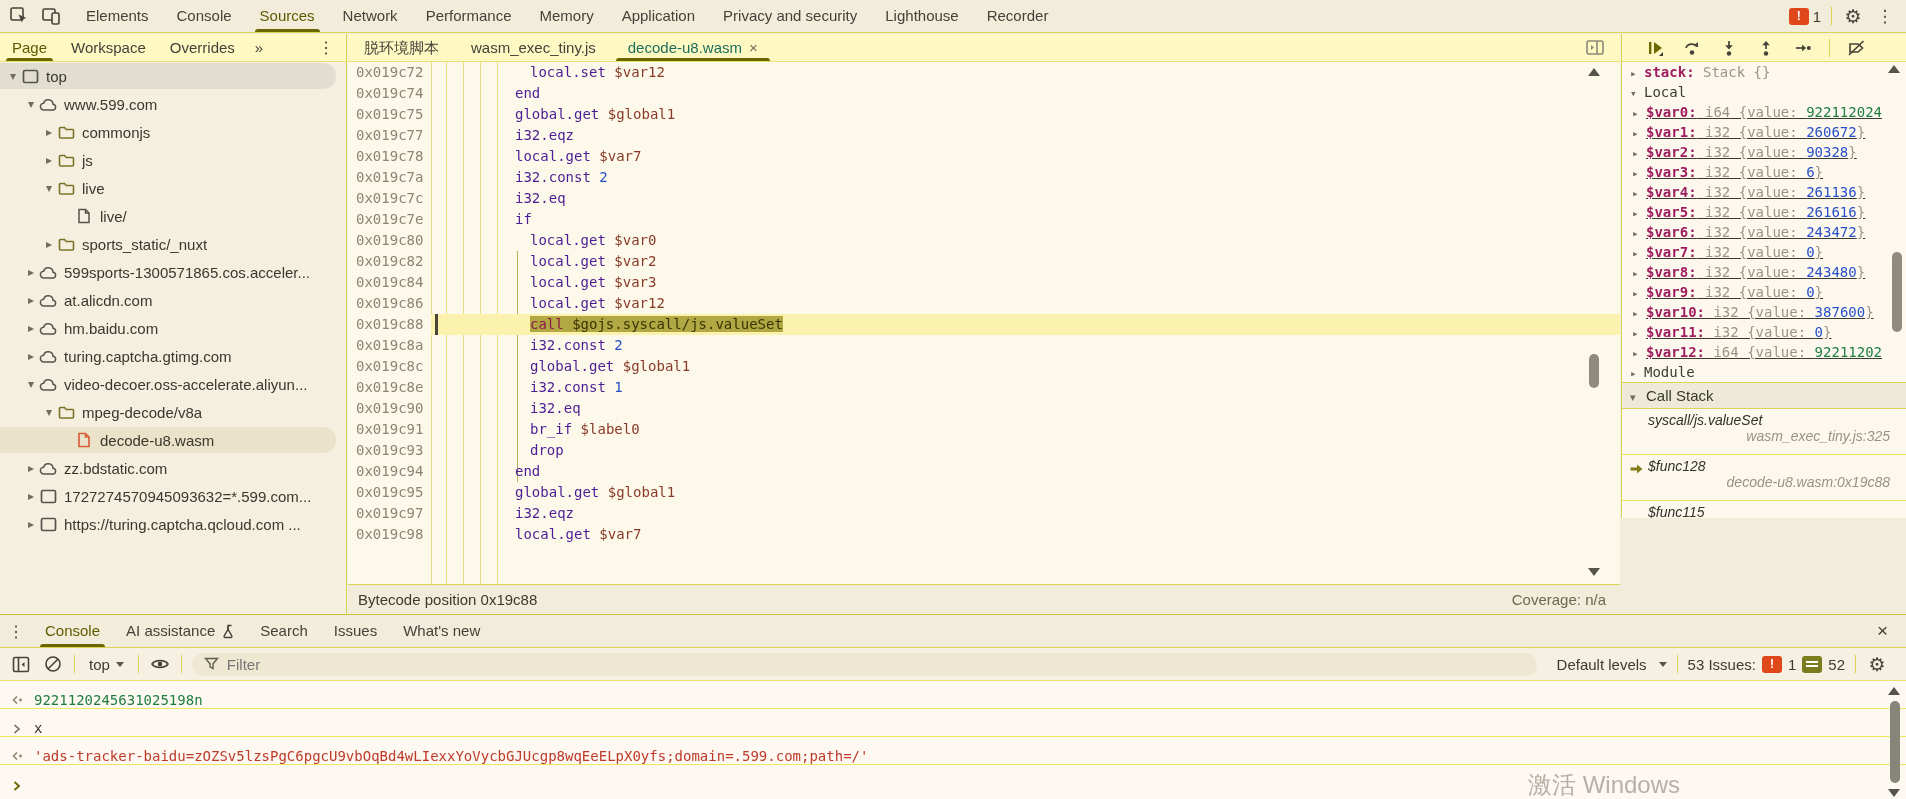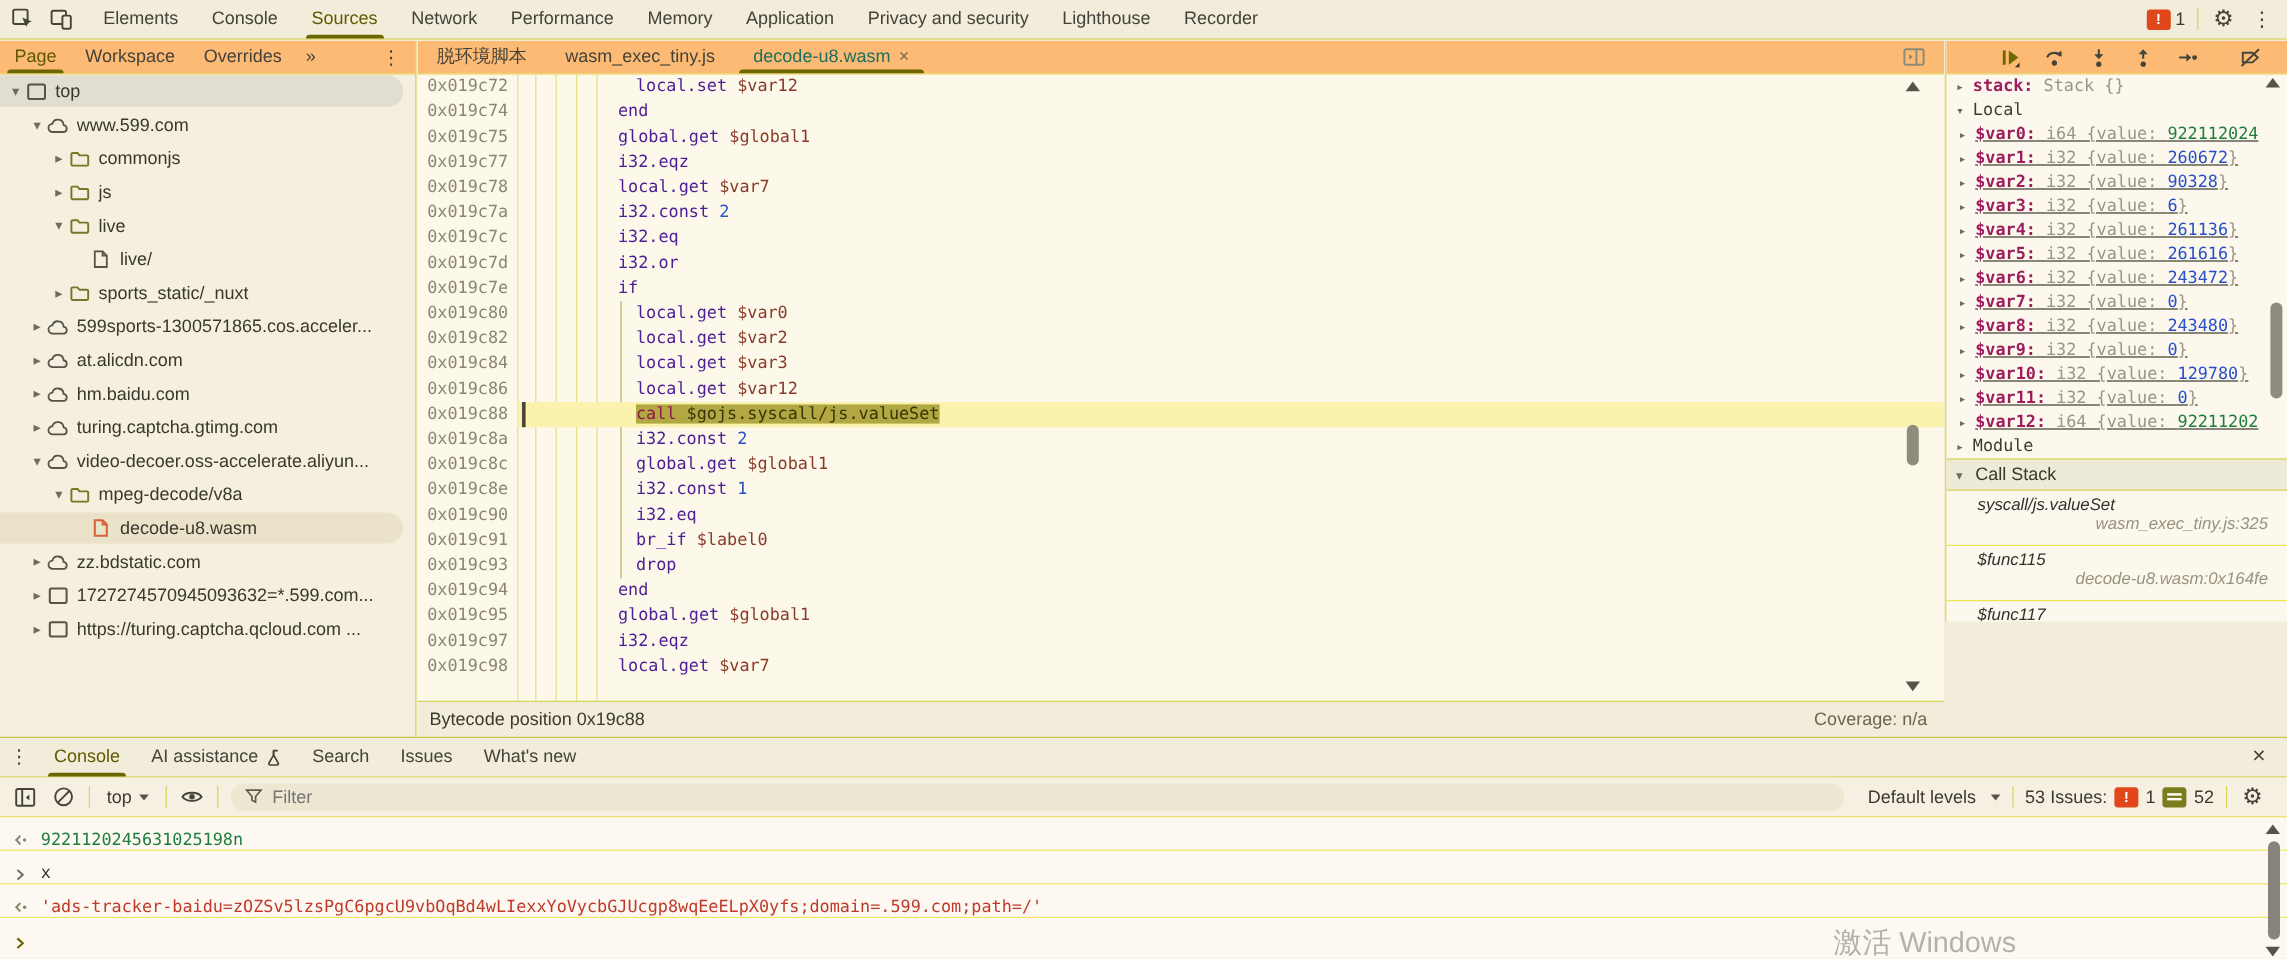--- a/index.html
+++ b/index.html
@@ -31,21 +31,21 @@
   .glyph { color:#45433a; }
 
   
   #leftcol  { position:absolute; left:0; top:34px; width:347px; height:580px;
     background:#f4efdf; border-right:1px solid #d9d356; overflow:hidden; }
   #centercol{ position:absolute; left:348px; top:34px; width:1272px; height:580px;
     background:#fcf8ea; overflow:hidden; }
   #rightcol { position:absolute; left:1621px; top:34px; width:285px; height:484px;
     background:#fcf8ee; border-left:1px solid #d9d356; overflow:hidden; }
 
-  .subbar { height:28px; border-bottom:1px solid #e7e170; display:flex; align-items:center; background:#fdba74;justify-content:center; }
+  .subbar { height:28px; border-bottom:1px solid #e7e170; display:flex; align-items:center; background:#fef9c3; }
   .nav-tab { padding:0 12px; line-height:27px; color:#44423a; position:relative; white-space:nowrap; }
   .nav-tab.sel { color:#5f5a00; }
   .nav-tab.sel::after { content:""; position:absolute; left:6px; right:6px; bottom:0; height:3px;
     background:#6b6600; border-radius:3px 3px 0 0; }
 
   
   #tree { position:relative; }
   .trow { height:28px; display:flex; align-items:center; position:relative; white-space:nowrap; }
   .trow .pill { position:absolute; left:0; top:1px; height:26px; width:336px; border-radius:0 13px 13px 0; }
   .trow.focused .pill { background:#e1ddd0; }
@@ -427,24 +427,20 @@
         </div>
         <div class="crow mono">
           <span class="caddr">0x019c7a</span>
           <span class="ccode"><span class="tk-kw">i32.const</span> <span class="tk-num">2</span></span>
         </div>
         <div class="crow mono">
           <span class="caddr">0x019c7c</span>
           <span class="ccode"><span class="tk-kw">i32.eq</span></span>
         </div>
         <div class="crow mono">
-          <span class="caddr">0x019c7d</span>
-          <span class="ccode"><span class="tk-kw">i32.or</span></span>
-        </div>
-        <div class="crow mono">
           <span class="caddr">0x019c7e</span>
           <span class="ccode"><span class="tk-kw">if</span></span>
         </div>
         <div class="crow mono">
           <span class="caddr">0x019c80</span>
           <span class="ccode ind1"><span class="tk-kw">local.get</span> <span class="tk-var">$var0</span></span>
         </div>
         <div class="crow mono">
           <span class="caddr">0x019c82</span>
           <span class="ccode ind1"><span class="tk-kw">local.get</span> <span class="tk-var">$var2</span></span>
@@ -565,30 +561,37 @@
         <div class="srow varrow"><span class="arr">▸</span><span class="sname">$var0:</span><span class="sgray"> i64 {value: </span><span class="sbig">922112024</span></div>
         <div class="srow varrow"><span class="arr">▸</span><span class="sname">$var1:</span><span class="sgray"> i32 {value: </span><span class="snum">260672</span><span class="sgray">}</span></div>
         <div class="srow varrow"><span class="arr">▸</span><span class="sname">$var2:</span><span class="sgray"> i32 {value: </span><span class="snum">90328</span><span class="sgray">}</span></div>
         <div class="srow varrow"><span class="arr">▸</span><span class="sname">$var3:</span><span class="sgray"> i32 {value: </span><span class="snum">6</span><span class="sgray">}</span></div>
         <div class="srow varrow"><span class="arr">▸</span><span class="sname">$var4:</span><span class="sgray"> i32 {value: </span><span class="snum">261136</span><span class="sgray">}</span></div>
         <div class="srow varrow"><span class="arr">▸</span><span class="sname">$var5:</span><span class="sgray"> i32 {value: </span><span class="snum">261616</span><span class="sgray">}</span></div>
         <div class="srow varrow"><span class="arr">▸</span><span class="sname">$var6:</span><span class="sgray"> i32 {value: </span><span class="snum">243472</span><span class="sgray">}</span></div>
         <div class="srow varrow"><span class="arr">▸</span><span class="sname">$var7:</span><span class="sgray"> i32 {value: </span><span class="snum">0</span><span class="sgray">}</span></div>
         <div class="srow varrow"><span class="arr">▸</span><span class="sname">$var8:</span><span class="sgray"> i32 {value: </span><span class="snum">243480</span><span class="sgray">}</span></div>
         <div class="srow varrow"><span class="arr">▸</span><span class="sname">$var9:</span><span class="sgray"> i32 {value: </span><span class="snum">0</span><span class="sgray">}</span></div>
-        <div class="srow varrow"><span class="arr">▸</span><span class="sname">$var10:</span><span class="sgray"> i32 {value: </span><span class="snum">129780</span><span class="sgray">}</span></div>
+        <div class="srow varrow"><span class="arr">▸</span><span class="sname">$var10:</span><span class="sgray"> i32 {value: </span><span class="snum">387600</span><span class="sgray">}</span></div>
         <div class="srow varrow"><span class="arr">▸</span><span class="sname">$var11:</span><span class="sgray"> i32 {value: </span><span class="snum">0</span><span class="sgray">}</span></div>
         <div class="srow varrow"><span class="arr">▸</span><span class="sname">$var12:</span><span class="sgray"> i64 {value: </span><span class="sbig">92211202</span></div>
         <div class="srow"><span class="arr">▸</span><span>Module</span></div>
       </div>
     <div id="cs-header"><span class="arr">▾</span><span>Call Stack</span></div>
     <div id="cs-frames">
         <div class="frame">
           <div class="fname">syscall/js.valueSet</div>
           <div class="floc">wasm_exec_tiny.js:325</div>
+        </div>
+        <div class="frame">
+          <span class="fcur"><svg width="15" height="14" viewBox="0 0 15 14">
+              <path d="M1.5 5.5 h6.5 V2.5 l5.5 4.5 -5.5 4.5 V8.5 H1.5 z" fill="#827f18"></path>
+            </svg></span>
+          <div class="fname">$func128</div>
+          <div class="floc">decode-u8.wasm:0x19c88</div>
         </div>
         <div class="frame">
           <div class="fname">$func115</div>
           <div class="floc">decode-u8.wasm:0x164fe</div>
         </div>
         <div class="frame">
           <div class="fname">$func117</div>
           <div class="floc">decode-u8.wasm:0x16c17</div>
         </div>
         <div class="frame">

